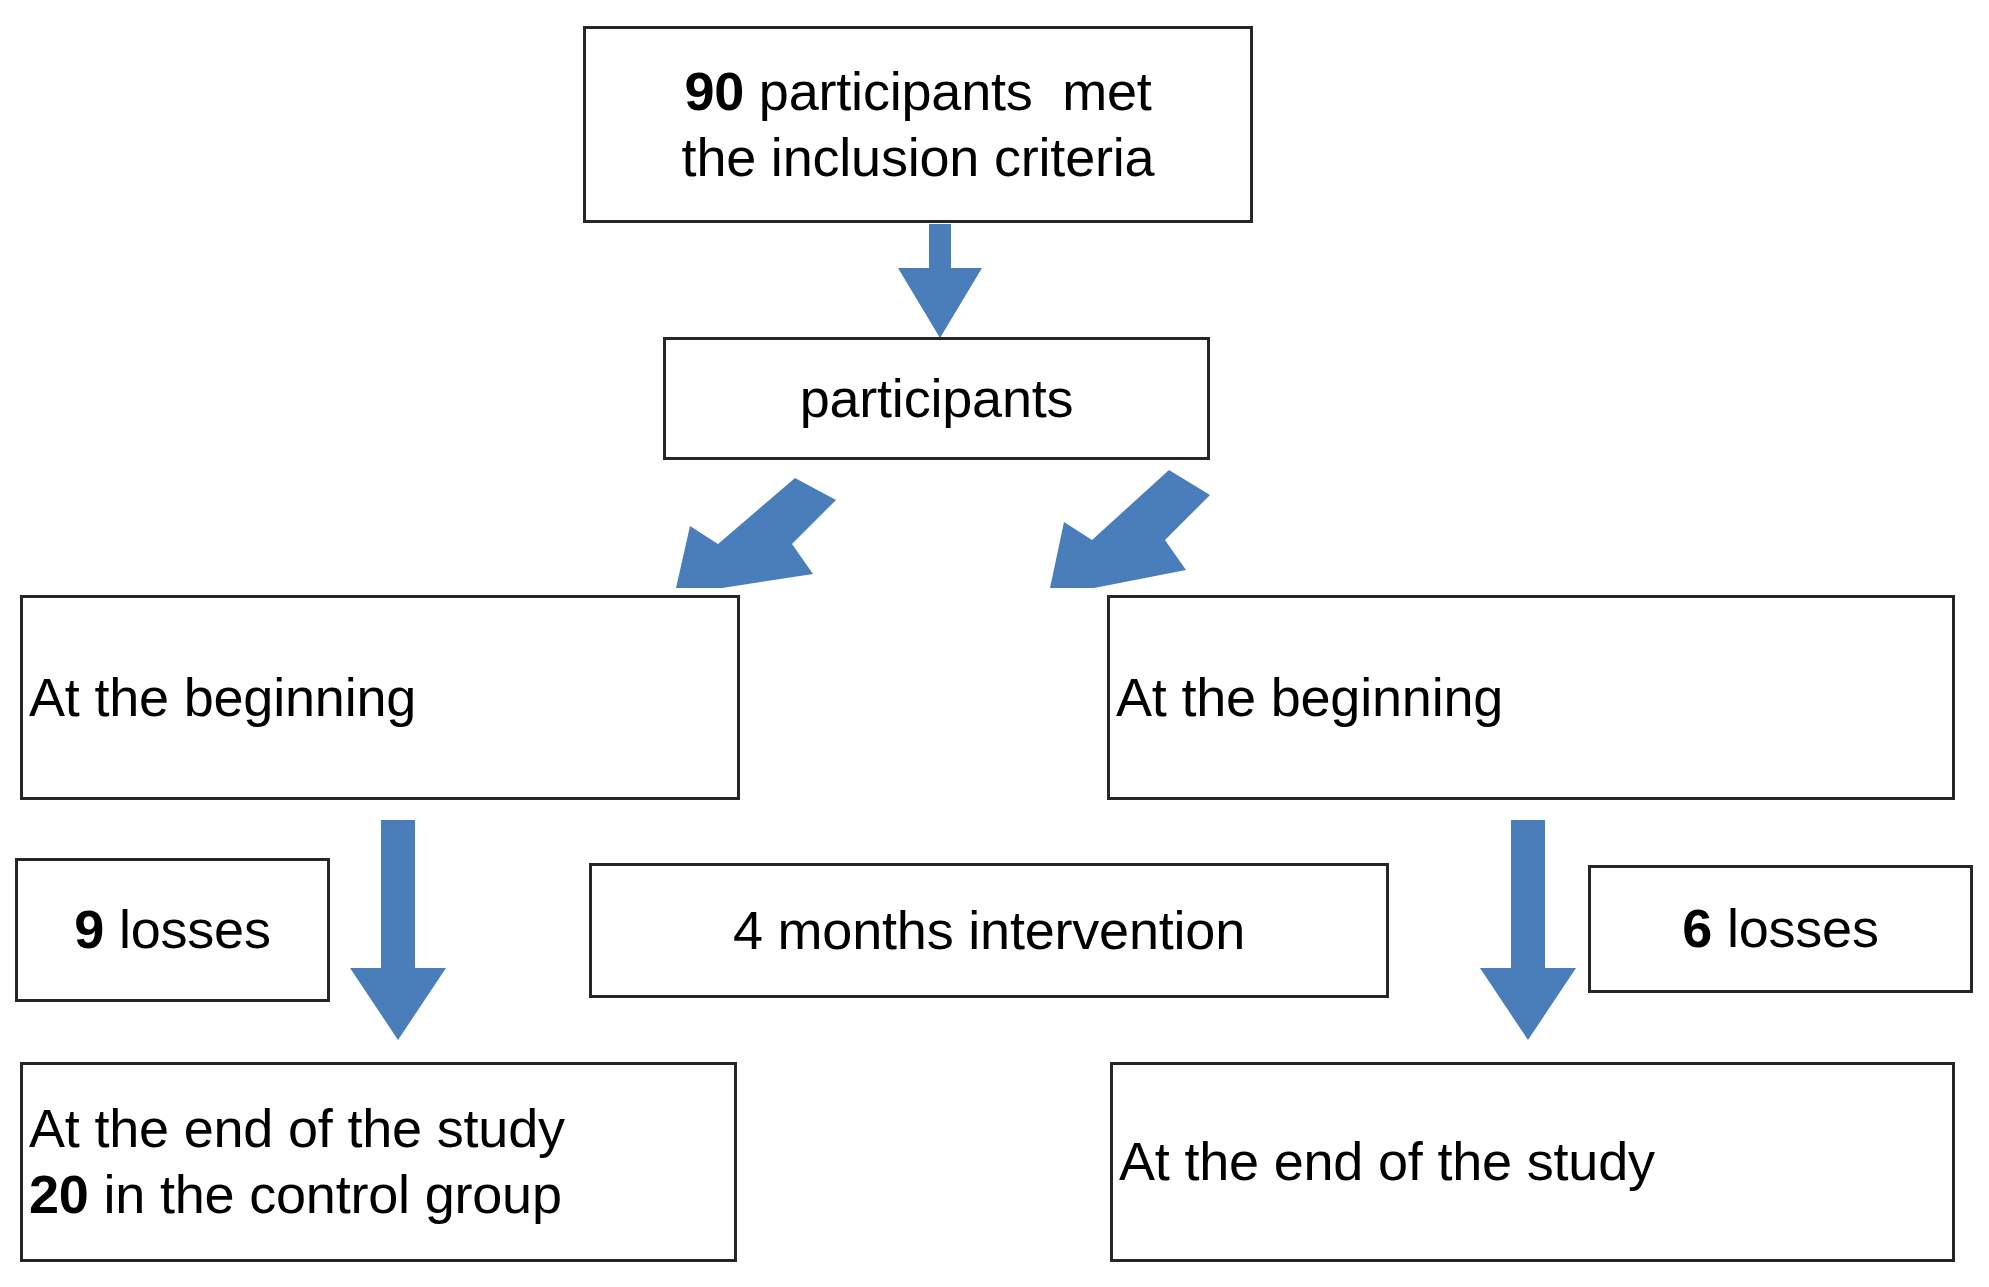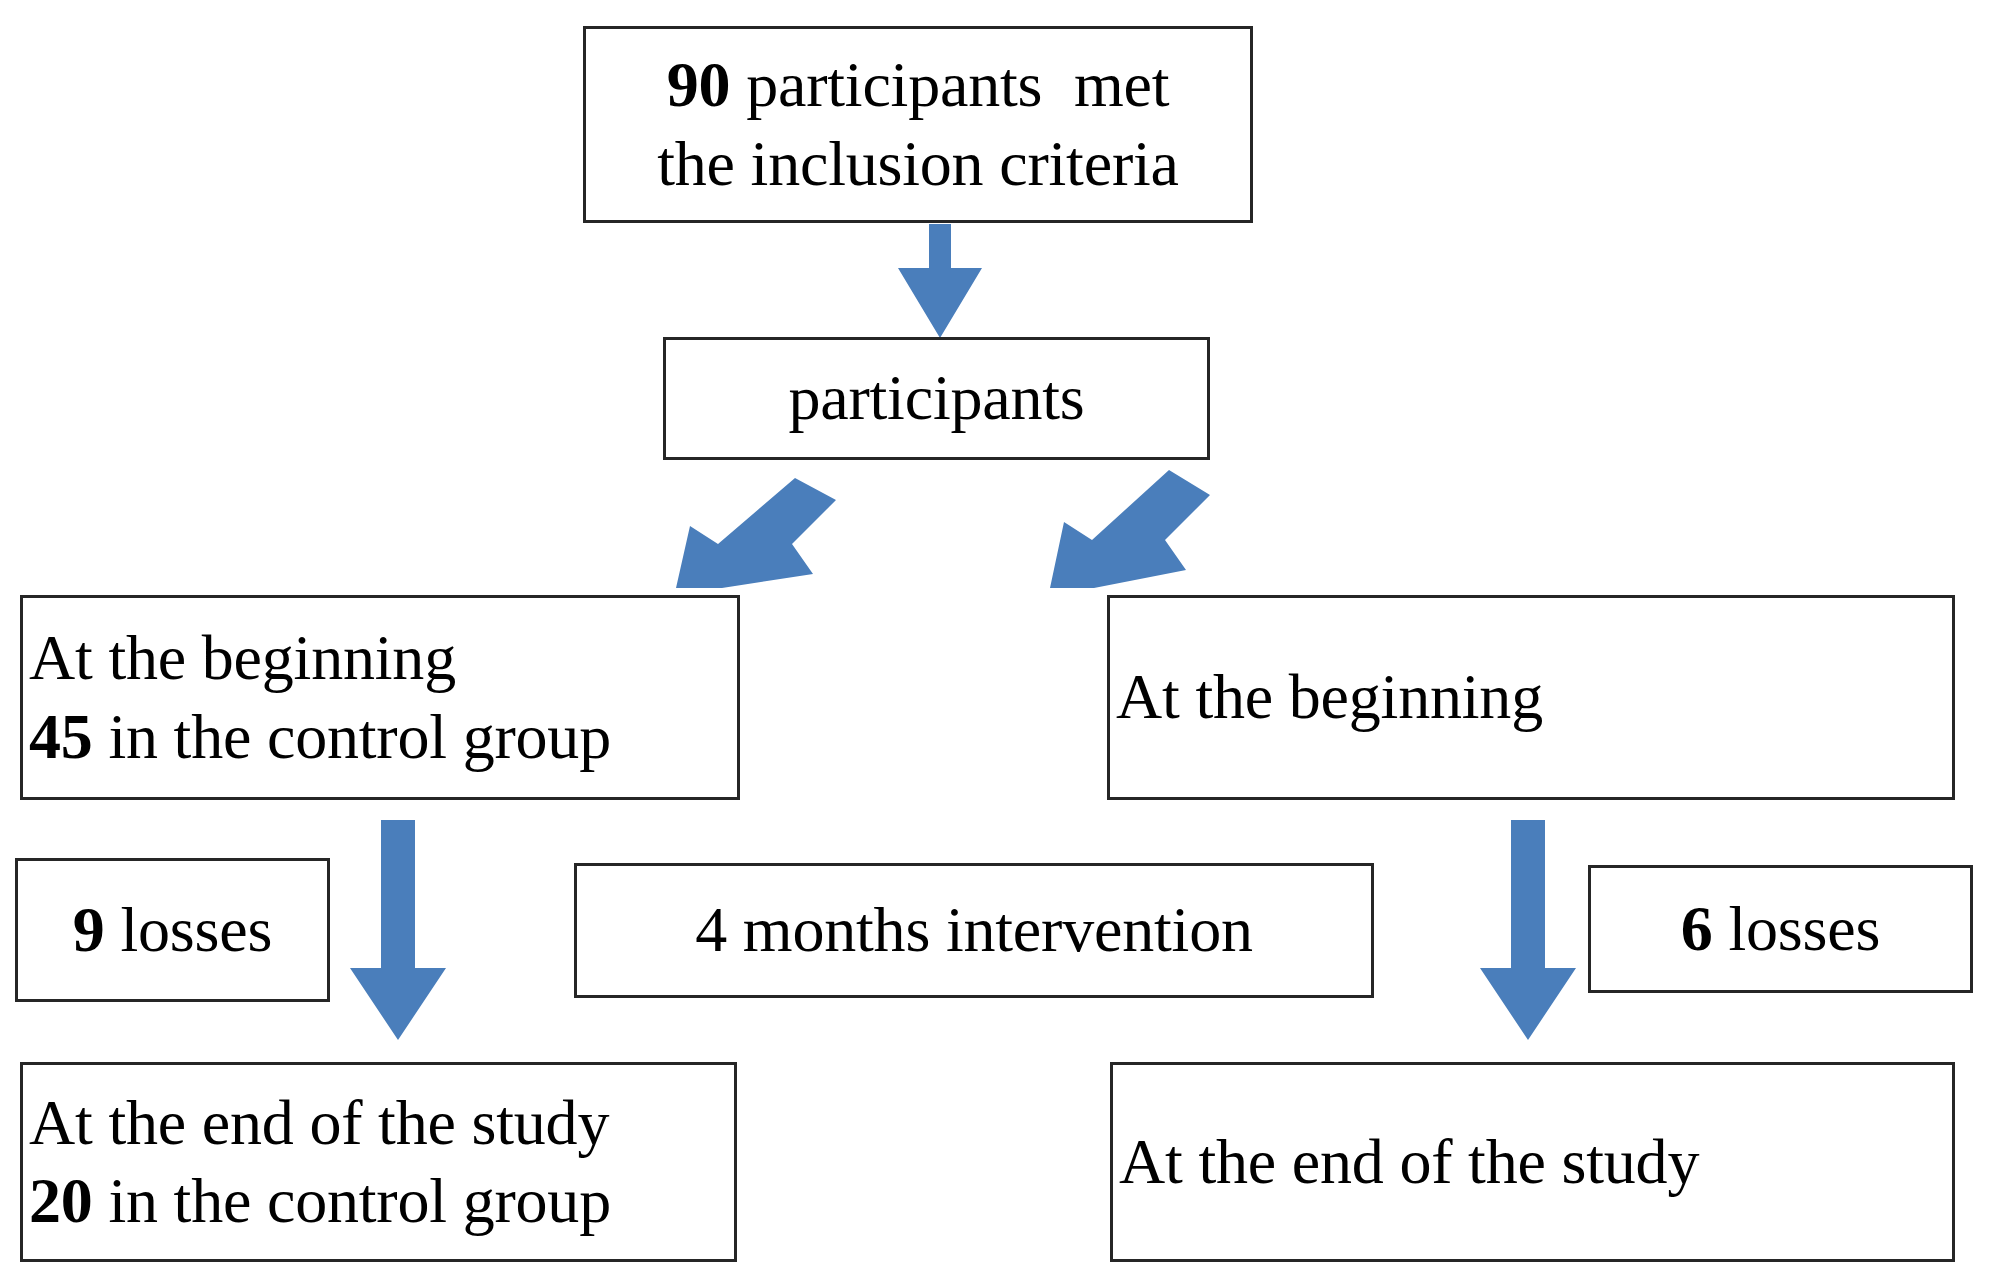--- a/index.html
+++ b/index.html
@@ -24,24 +24,23 @@
     box-sizing: border-box;
     border: 3px solid #262626;
     background: #ffffff;
     display: flex;
     flex-direction: column;
     justify-content: center;
   }
   .box .line {
     display: block;
     white-space: pre;
-    font-size: 64px;
+    font-size: 54px;
     line-height: 1.22;
     letter-spacing: -0.2px;
-    font-family: Liberation Serif, serif;
   }
   .pad-left .line { padding-left: 6px; text-align: left; }
   .center .line   { text-align: center; }
   b, .b {
     font-weight: bold;
   }
   svg.arrow {
     position: absolute;
     overflow: visible;
   }
@@ -70,40 +69,39 @@
   <svg class="arrow" style="left:676px; top:478px; width:160px; height:110px;" viewBox="0 0 160 110">
     <polygon points="160,22 116,66 137,96 46,110 16,110 0,110 14,48 42,66 119,0" transform="translate(0,0)"></polygon>
   </svg>
 
   <svg class="arrow" style="left:1050px; top:470px; width:160px; height:118px;" viewBox="0 0 160 118">
     <polygon points="0,25 45,70 24,100 116,118 146,118 160,118 146,52 118,70 41,0" transform="translate(160,0) scale(-1,1)"></polygon>
   </svg>
 
   <div class="box pad-left" style="left:20px; top:595px; width:720px; height:205px;">
     <span class="line">At the beginning</span>
-    <span class="line"><b class="b">45</b><span> in the control group</span></span>
   </div>
 
   <div class="box pad-left" style="left:1107px; top:595px; width:848px; height:205px;">
     <span class="line">At the beginning</span>
   </div>
 
   <svg class="arrow" style="left:350px; top:820px; width:96px; height:220px;" viewBox="0 0 96 220">
     <polygon points="31,0 65,0 65,148 96,148 48,220 0,148 31,148"></polygon>
   </svg>
 
   <svg class="arrow" style="left:1480px; top:820px; width:96px; height:220px;" viewBox="0 0 96 220">
     <polygon points="31,0 65,0 65,148 96,148 48,220 0,148 31,148"></polygon>
   </svg>
 
   <div class="box center" style="left:15px; top:858px; width:315px; height:144px;">
     <span class="line"><b class="b">9</b><span> losses</span></span>
   </div>
 
-  <div class="box center" style="left:574px; top:863px; width:800px; height:135px;">
+  <div class="box center" style="left:589px; top:863px; width:800px; height:135px;">
     <span class="line">4 months intervention</span>
   </div>
 
   <div class="box center" style="left:1588px; top:865px; width:385px; height:128px;">
     <span class="line"><b class="b">6</b><span> losses</span></span>
   </div>
 
   <div class="box pad-left" style="left:20px; top:1062px; width:717px; height:200px;">
     <span class="line">At the end of the study</span>
     <span class="line"><b class="b">20</b><span> in the control group</span></span>

